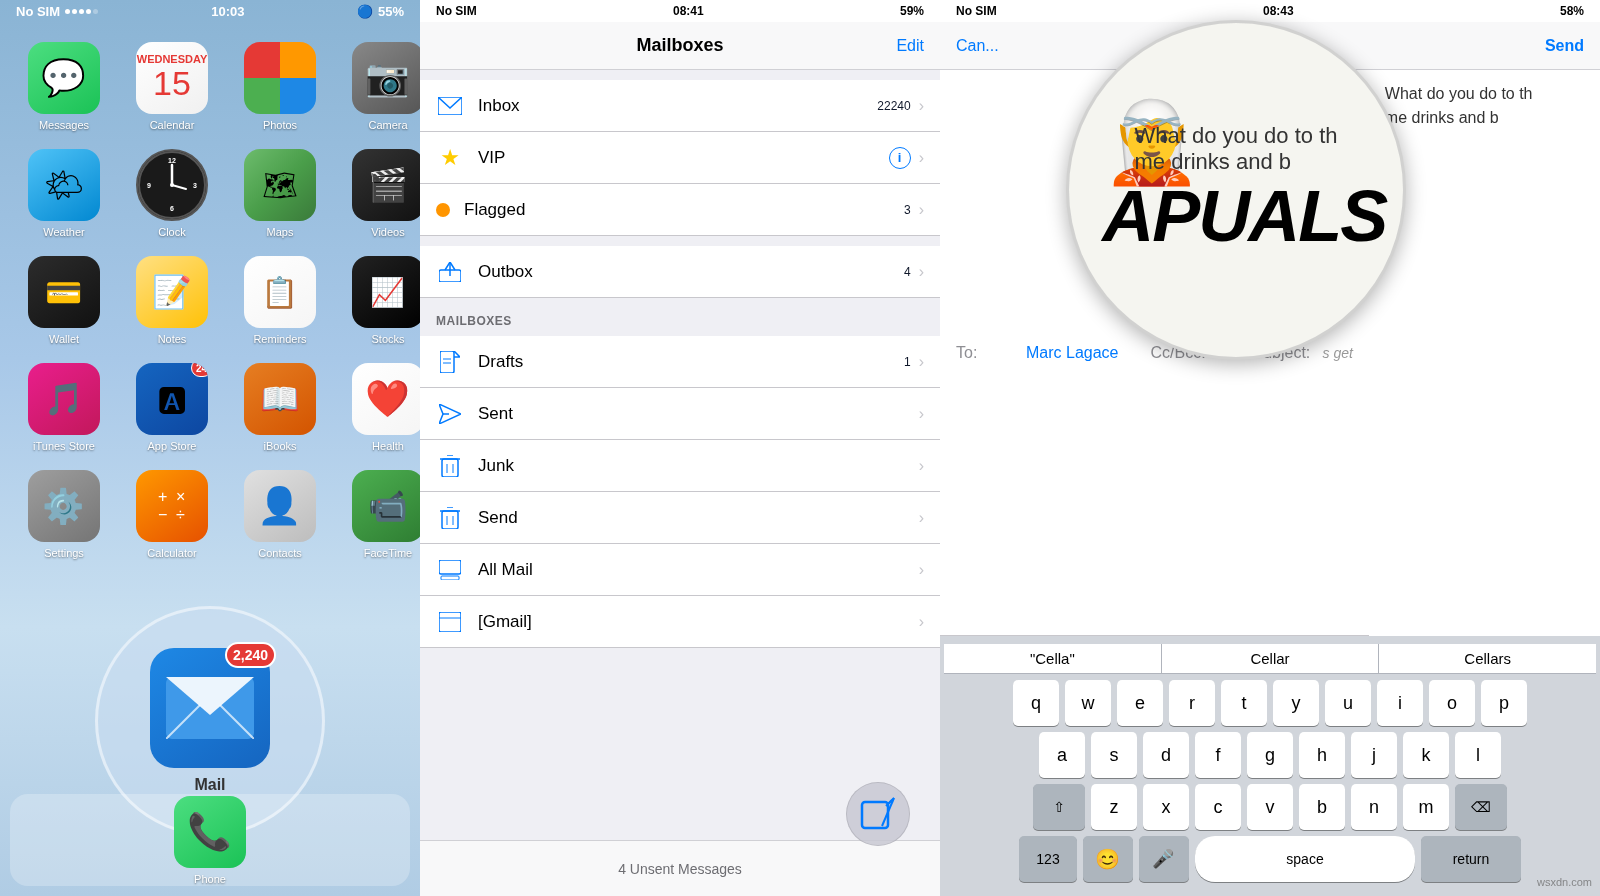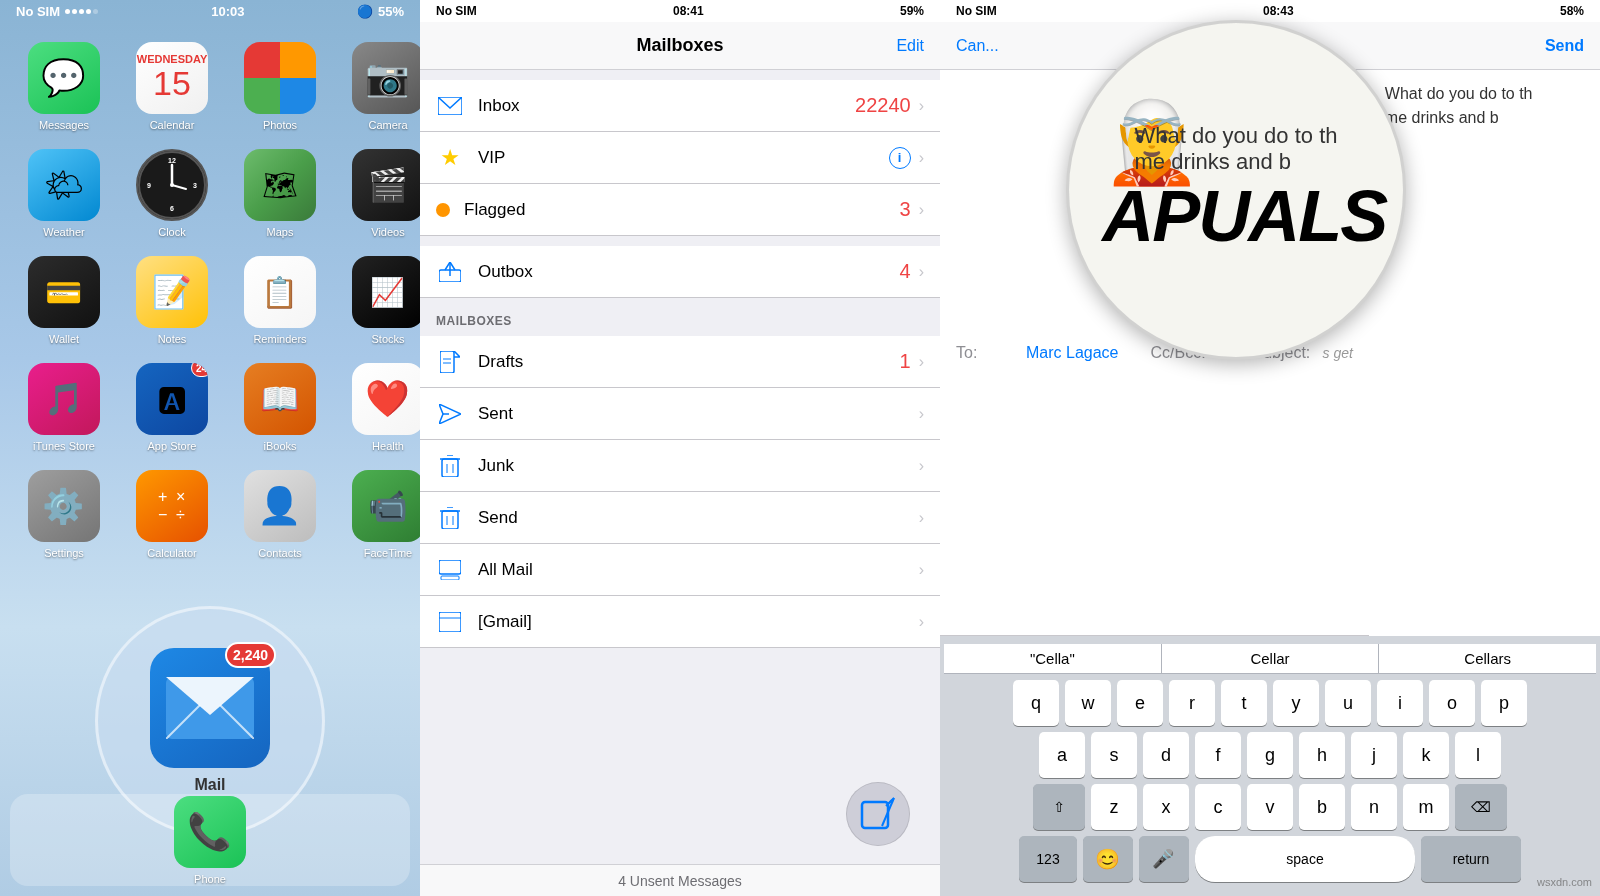--- a/index.html
+++ b/index.html
@@ -266,22 +266,22 @@
       flex-shrink: 0;
     }
 
     .mail-row-label {
       flex: 1;
       font-size: 17px;
       color: #000;
     }
 
     .mail-row-count {
-      font-size: 20px;
-      color: #ef4444;
+      font-size: 12px;
+      color: #0f172a;
       margin-right: 8px;
     }
 
     .mail-row-vip-info {
       width: 22px;
       height: 22px;
       border: 1.5px solid #007aff;
       border-radius: 50%;
       display: flex;
       align-items: center;
@@ -305,21 +305,21 @@
       color: #c7c7cc;
       font-size: 16px;
     }
 
     .separator-row {
       height: 10px;
       background: #efeff4;
     }
 
     .mail-footer {
-      height: 32px;
+      height: 56px;
       background: rgba(249,249,249,0.94);
       border-top: 1px solid #d0d0d5;
       display: flex;
       align-items: center;
       justify-content: center;
       font-size: 14px;
       color: #6d6d72;
     }
 
     .compose-btn-container {

